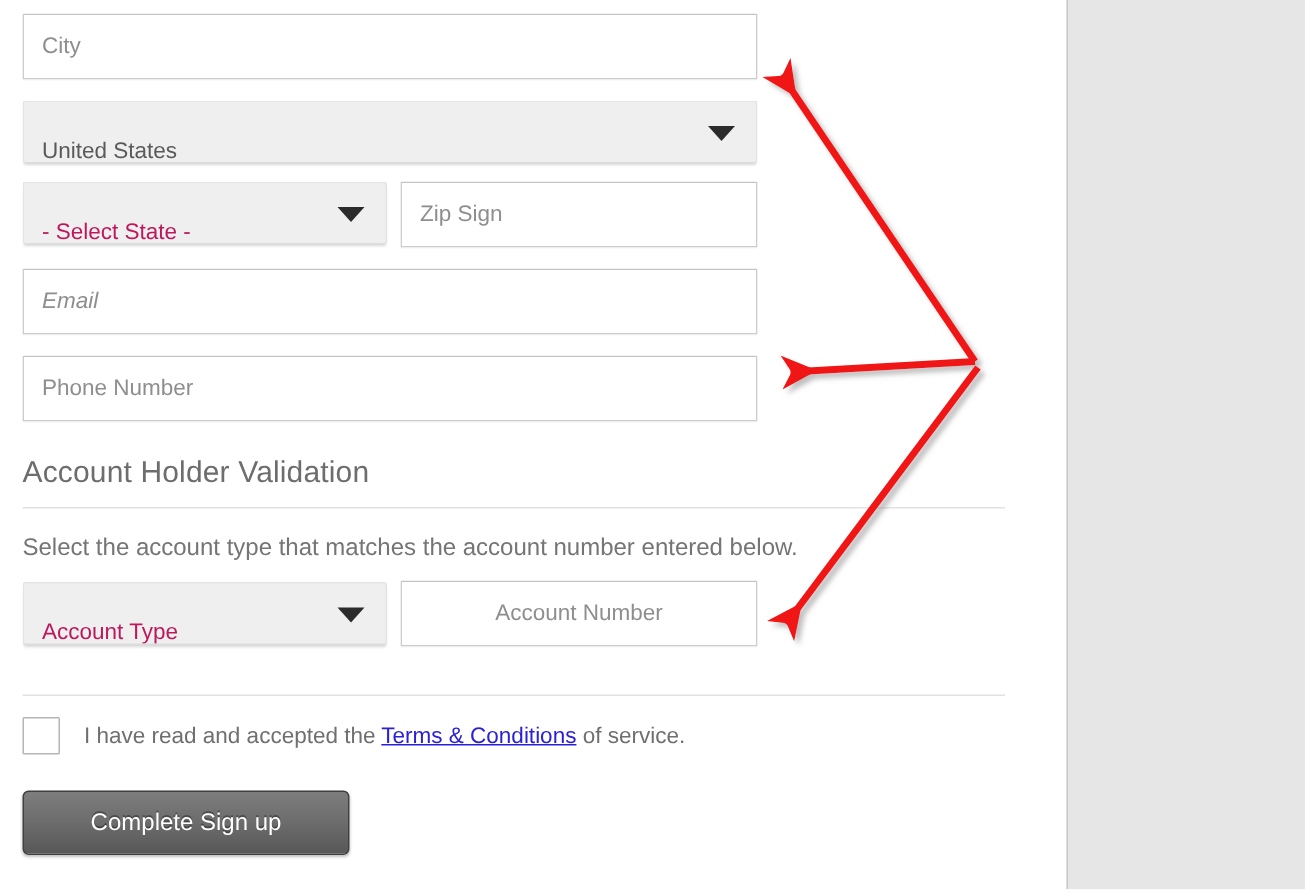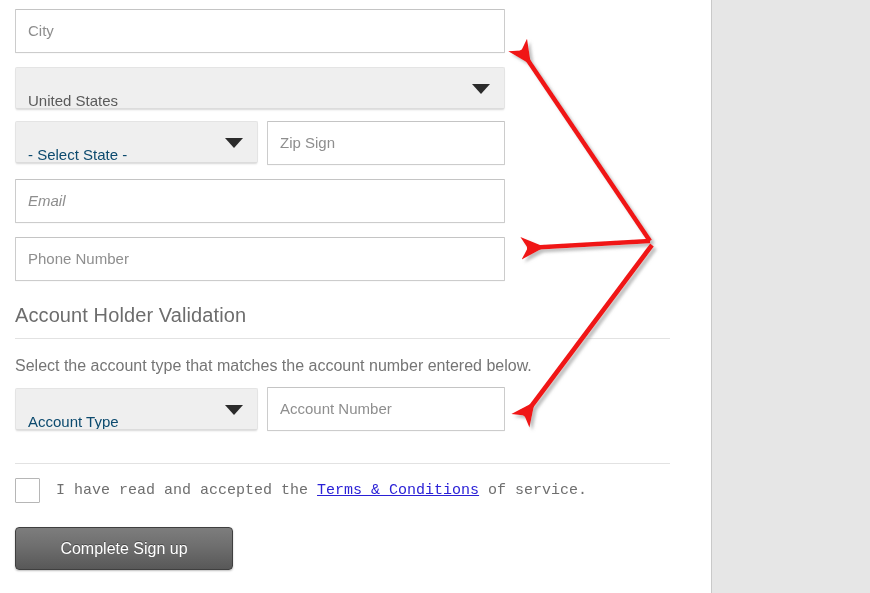--- a/index.html
+++ b/index.html
@@ -68,21 +68,21 @@
     font-size: 15px;
     padding: 13px 12px;
     line-height: 40px;
     height: 42px;
     border-radius: 2px;
     box-shadow: 0 2px 2px -1px rgba(0,0,0,0.16);
     white-space: nowrap;
     overflow: hidden;
   }
   .sel.filled { color: #5a5a5a; }
-  .sel.placeholder { color: #0c4a6e; }
+  .sel.placeholder { color: #be185d; }
 
   .caret {
     position: absolute;
     right: 14px;
     top: 50%;
     margin-top: -4px;
     width: 0;
     height: 0;
     border-left: 9px solid transparent;
     border-right: 9px solid transparent;
@@ -117,21 +117,20 @@
     color: #757575;
   }
 
   
   #terms-row {
     position: absolute;
     left: 15px;
     top: 478px;
     display: flex;
     align-items: center;
-    font-family: Liberation Mono, monospace;
   }
   #terms-checkbox {
     width: 25px;
     height: 25px;
     box-sizing: border-box;
     border: 1px solid #b6b6b6;
     background: #ffffff;
     border-radius: 1px;
   }
   #terms-text {
@@ -214,21 +213,21 @@
 
     <div id="sec-title">Account Holder Validation</div>
     <div class="rule" id="rule-1"></div>
     <div id="sec-desc">Select the account type that matches the account number entered below.</div>
 
     <div class="sel placeholder" style="left:15px; top:388px; width:243px;">
       <span>Account Type</span>
       <span class="caret"></span>
     </div>
 
-    <div class="txt" style="left:267px; top:387px; width:238px;">Account Number</div>
+    <div class="txt" style="left:267px; top:387px; width:238px;text-align:center;">Account Number</div>
 
     <div class="rule" id="rule-2"></div>
 
     <div id="terms-row">
       <div id="terms-checkbox"></div>
       <div id="terms-text">
         <span>I have read and accepted the </span><a id="terms-link" href="#">Terms &amp; Conditions</a><span> of service.</span>
       </div>
     </div>
 

